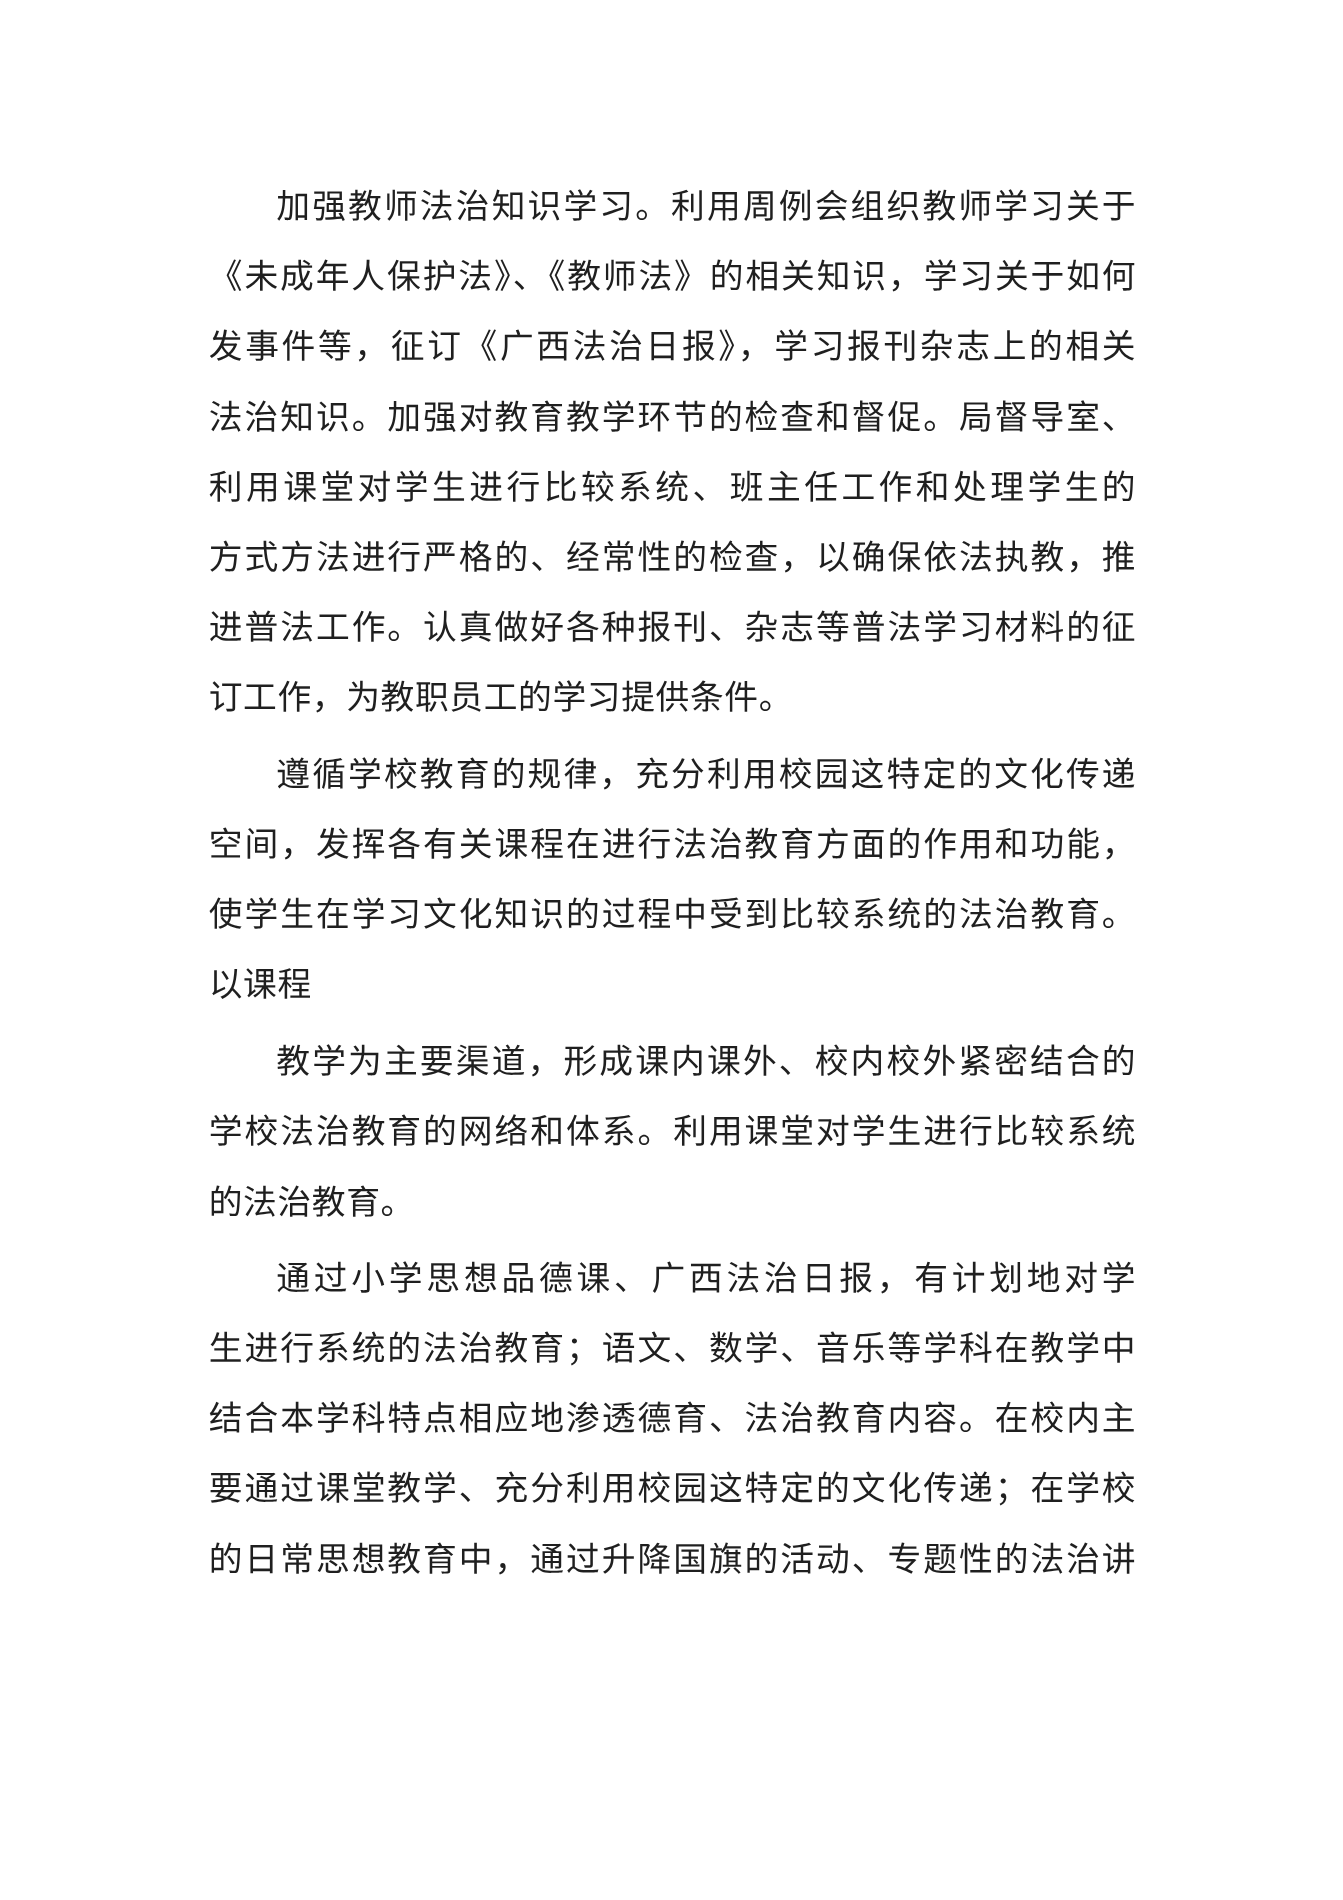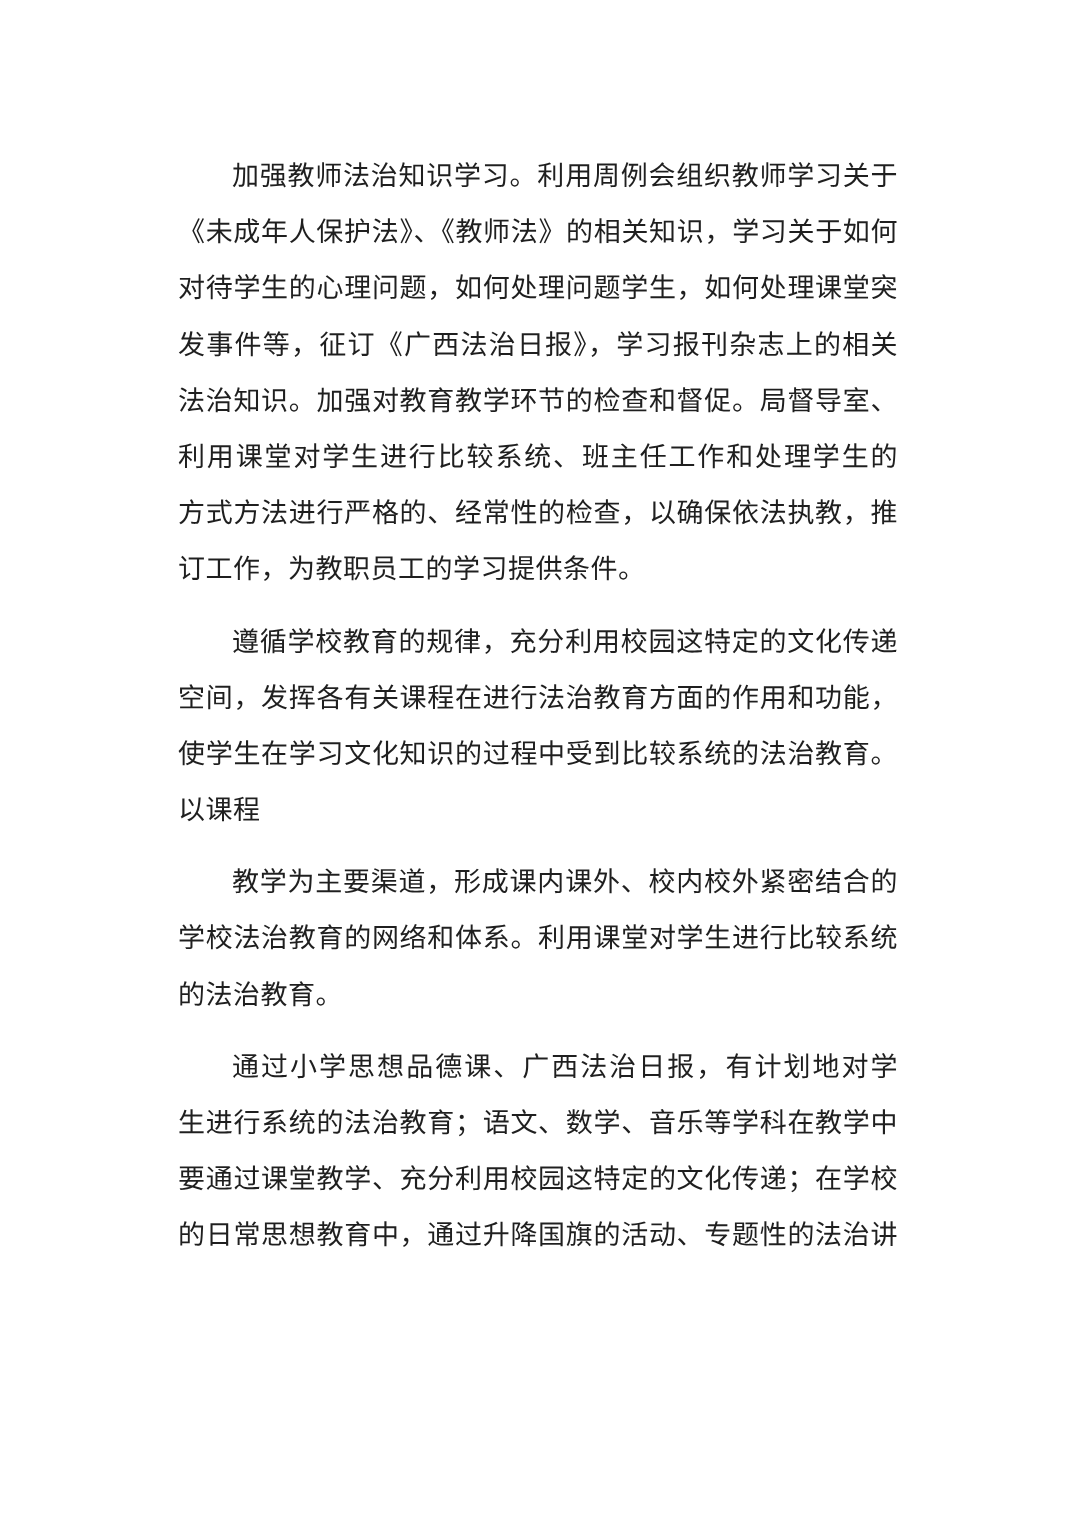--- a/index.html
+++ b/index.html
@@ -17,21 +17,21 @@
   .doc-body {
     position: absolute;
     left: 162px;
     top: 132px;
     width: 752px;
     font-family: "Liberation Serif", serif;
     font-size: 27px;
     color: #1f1f1f;
     -webkit-font-smoothing: antialiased;
   }
-  .block { margin: 16px; padding: 0; font-family: Liberation Serif, serif; }
+  .block { margin: 5px; padding: 0; font-family: Liberation Serif, serif; }
   .line {
     line-height: 56.2px;
     height: 56.2px;
     white-space: nowrap;
     overflow: visible;
     letter-spacing: 0.5px;
   }
   
   .line.fill {
     white-space: normal;
@@ -47,38 +47,39 @@
   }
 </style>
 </head>
 <body>
 
 <div class="page" style="background: rgb(255, 255, 255);">
   <div class="doc-body" style="color: rgb(31, 31, 31);">
       <div class="block paragraph">
         <div class="line indent fill">加强教师法治知识学习。利用周例会组织教师学习关于</div>
         <div class="line fill">《未成年人保护法》、《教师法》的相关知识，学习关于如何</div>
-        <div class="line fill">对待学生的心理问题，如何处理问题学生，如何处理课堂突</div>
         <div class="line fill">发事件等，征订《广西法治日报》，学习报刊杂志上的相关</div>
         <div class="line fill">法治知识。加强对教育教学环节的检查和督促。局督导室、</div>
         <div class="line fill">利用课堂对学生进行比较系统、班主任工作和处理学生的</div>
         <div class="line fill">方式方法进行严格的、经常性的检查，以确保依法执教，推</div>
+        <div class="line fill">进普法工作。认真做好各种报刊、杂志等普法学习材料的征</div>
         <div class="line">订工作，为教职员工的学习提供条件。</div>
       </div>
       <div class="block paragraph">
         <div class="line indent fill">遵循学校教育的规律，充分利用校园这特定的文化传递</div>
         <div class="line fill">空间，发挥各有关课程在进行法治教育方面的作用和功能，</div>
         <div class="line fill">使学生在学习文化知识的过程中受到比较系统的法治教育。</div>
         <div class="line">以课程</div>
       </div>
       <div class="block paragraph">
         <div class="line indent fill">教学为主要渠道，形成课内课外、校内校外紧密结合的</div>
         <div class="line fill">学校法治教育的网络和体系。利用课堂对学生进行比较系统</div>
         <div class="line">的法治教育。</div>
       </div>
       <div class="block paragraph">
         <div class="line indent fill">通过小学思想品德课、广西法治日报，有计划地对学</div>
         <div class="line fill">生进行系统的法治教育；语文、数学、音乐等学科在教学中</div>
+        <div class="line fill">结合本学科特点相应地渗透德育、法治教育内容。在校内主</div>
         <div class="line fill">要通过课堂教学、充分利用校园这特定的文化传递；在学校</div>
         <div class="line fill">的日常思想教育中，通过升降国旗的活动、专题性的法治讲</div>
       </div>
     </div>
 </div>
 
 </body></html>

